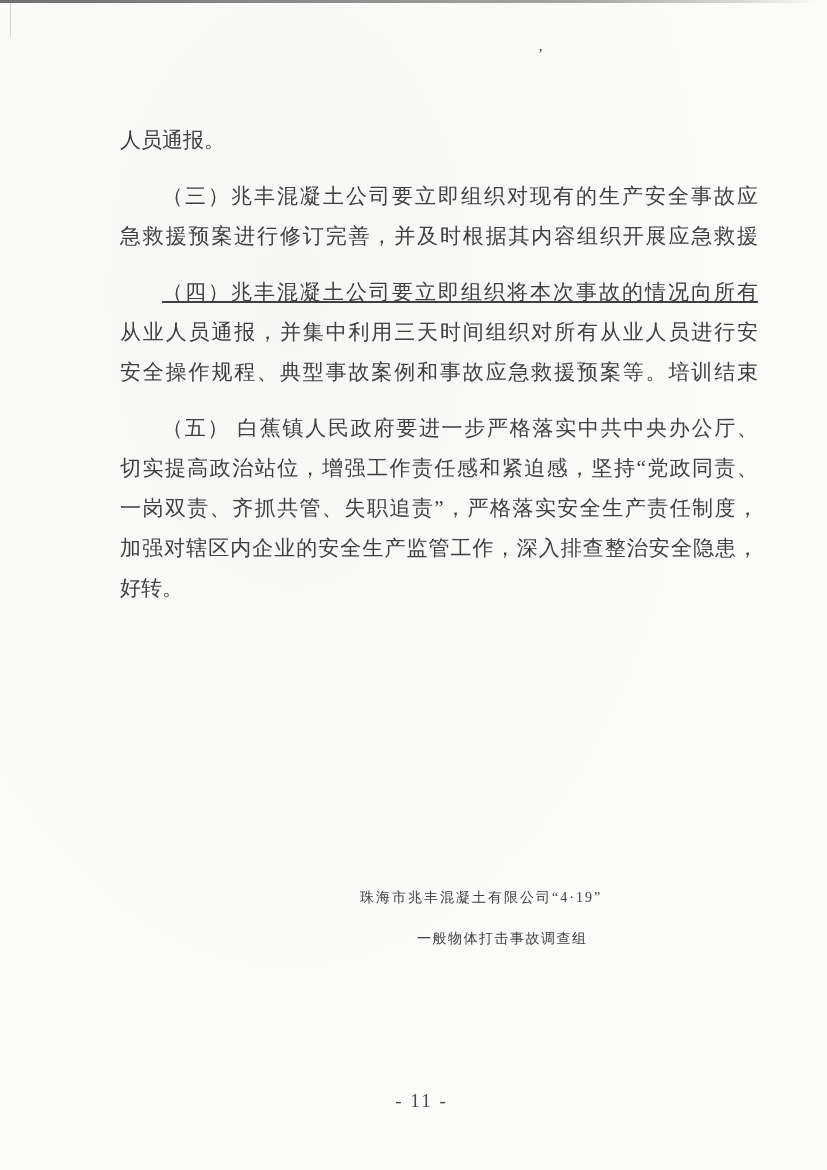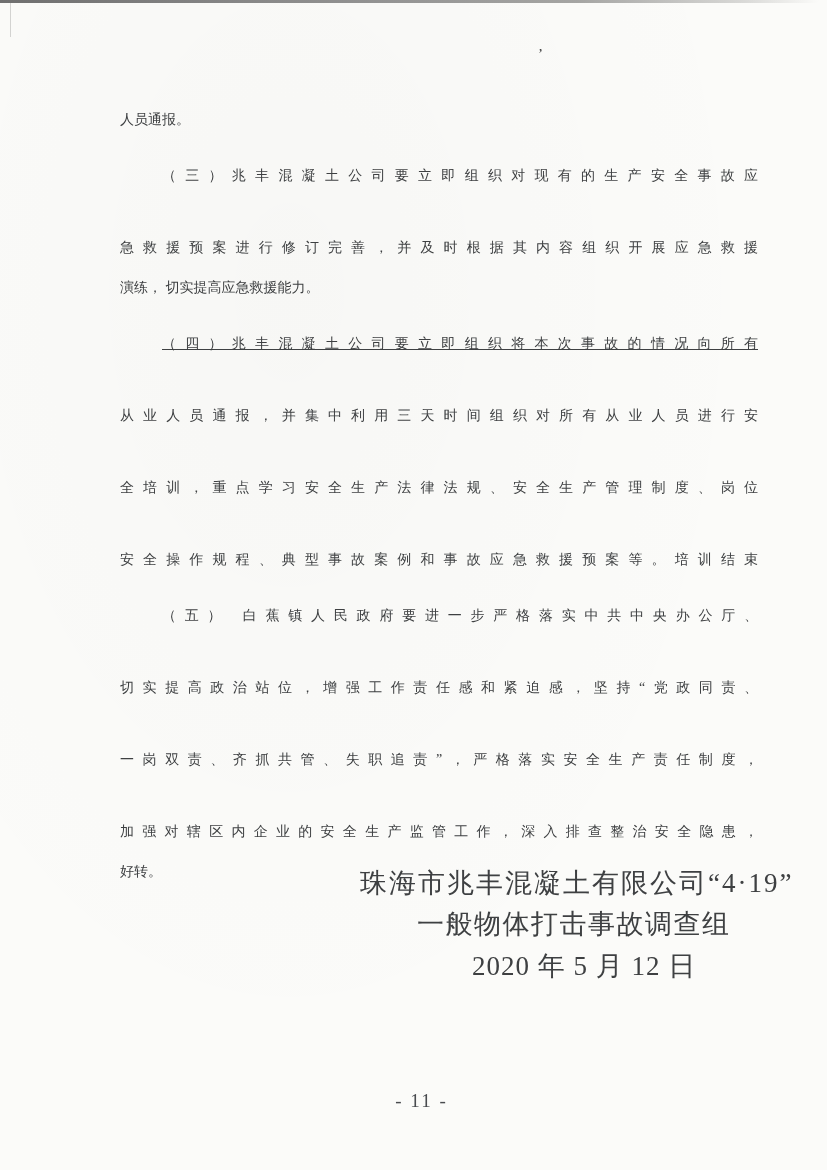--- a/index.html
+++ b/index.html
@@ -27,36 +27,35 @@
   .scan-edge-left {
     position: absolute; top: 3px; left: 10px;
     width: 1px; height: 34px; background: #d3d3d1;
   }
   
   .speck {
     position: absolute; left: 538px; top: 47px;
     font-size: 15px; color: #3a3a3a; line-height: 1;
   }
   .body-text {
-    position: absolute; left: 120px; top: 100px; width: 638px;
-    font-size: 14px; line-height: 40px;
+    position: absolute; left: 120px; top: 120px; width: 638px;
+    font-size: 21px; line-height: 40px;
   }
   .line { height: 40px; white-space: nowrap; }
   .just {
     white-space: normal;
     text-align: justify;
     text-align-last: justify;
-    margin-top: 32px;
   }
   .indent { text-indent: 42px; }
   .m4 { margin-top: 16px; }
   .m8 { margin-top: 16px; text-decoration: underline; }
   .sig {
     position: absolute; white-space: nowrap;
-    font-size: 27px; color: #3e4042; line-height: 26px;
+    font-size: 14px; color: #3e4042; line-height: 26px; margin-top: 15px;
   }
   .sig1 { left: 360px; top: 870px; letter-spacing: 2px; }
   .sig2 { left: 417px; top: 911px; letter-spacing: 1.5px; }
   .sig3 { left: 472px; top: 953px; letter-spacing: 1px; }
   .page-num {
     position: absolute; top: 1090px; left: 0; width: 100%;
     text-align: center; font-size: 19px; color: #494b4f;
     letter-spacing: 2px; transform: translateX(8px);
   }
 </style>
@@ -66,31 +65,28 @@
 <div class="paper">
 
   <div class="scan-edge-top"></div>
   <div class="scan-edge-left"></div>
   <div class="speck">’</div>
 
   <main class="body-text">
     <div class="line">人员通报。</div>
     <div class="line just indent m4">（三）兆丰混凝土公司要立即组织对现有的生产安全事故应</div>
     <div class="line just">急救援预案进行修订完善，并及时根据其内容组织开展应急救援</div>
-    <div class="line">演练， 切实提高应急救援能力。</div>
     <div class="line just indent m8">（四）兆丰混凝土公司要立即组织将本次事故的情况向所有</div>
     <div class="line just">从业人员通报，并集中利用三天时间组织对所有从业人员进行安</div>
-    <div class="line just">全培训，重点学习安全生产法律法规、安全生产管理制度、岗位</div>
     <div class="line just">安全操作规程、典型事故案例和事故应急救援预案等。培训结束</div>
     <div class="line just indent m4">（五） 白蕉镇人民政府要进一步严格落实中共中央办公厅、</div>
     <div class="line just">切实提高政治站位，增强工作责任感和紧迫感，坚持“党政同责、</div>
     <div class="line just">一岗双责、齐抓共管、失职追责”，严格落实安全生产责任制度，</div>
     <div class="line just">加强对辖区内企业的安全生产监管工作，深入排查整治安全隐患，</div>
     <div class="line">好转。</div>
   </main>
 
   <div class="sig sig1">珠海市兆丰混凝土有限公司“4·19”</div>
   <div class="sig sig2">一般物体打击事故调查组</div>
-  <div class="sig sig3">2020 年 5 月 12 日</div>
 
   <div class="page-num">- 11 -</div>
 
 </div>
 
 </body></html>

